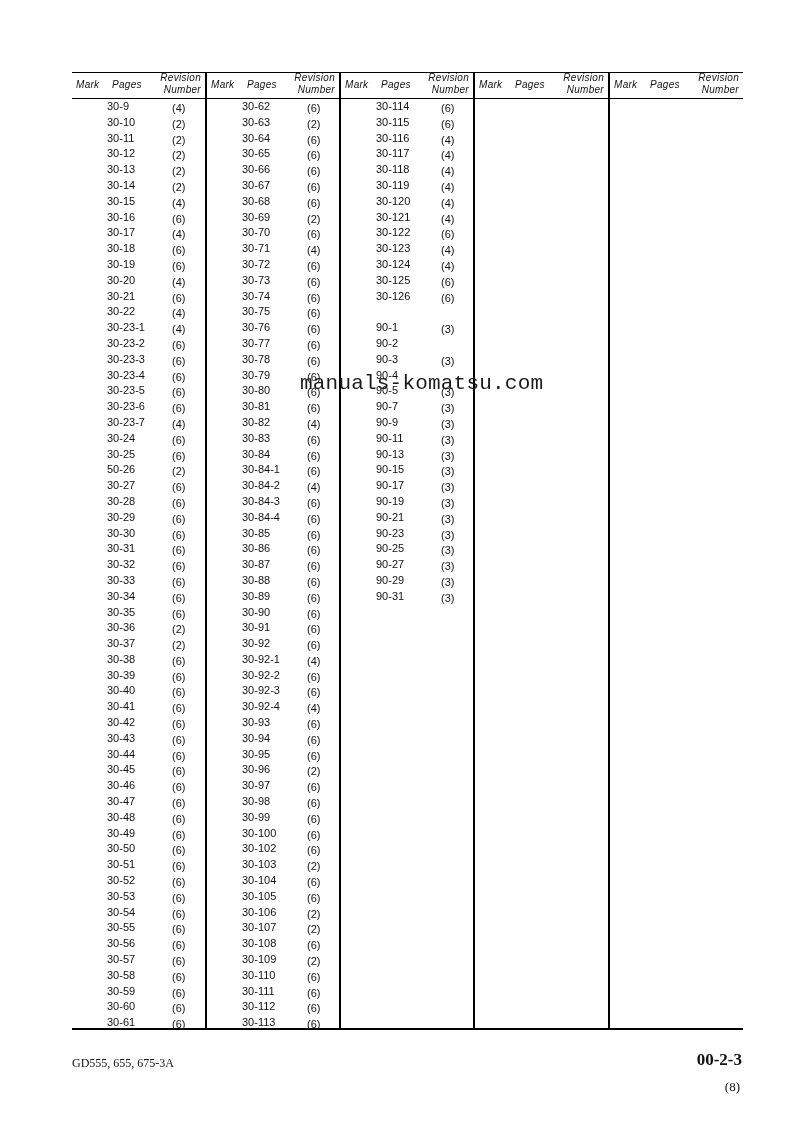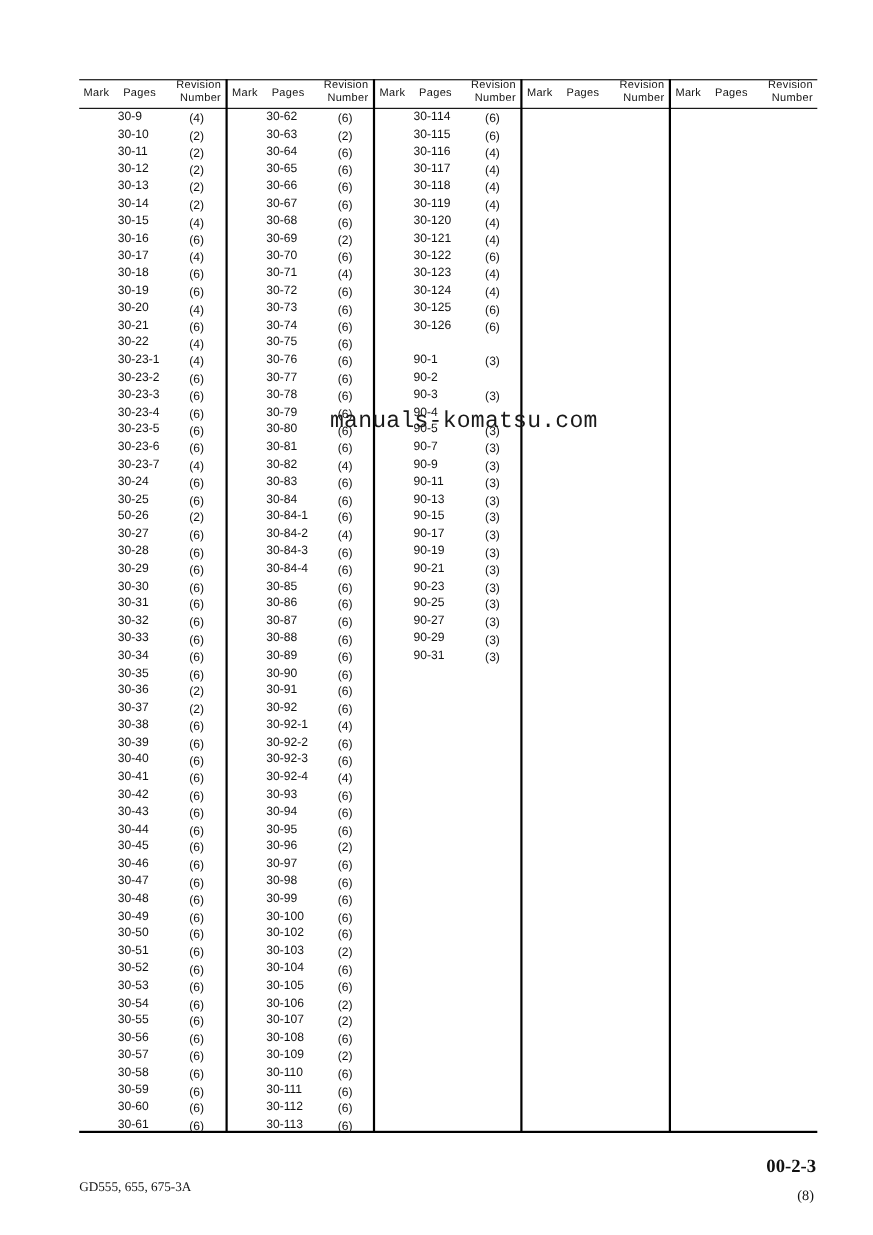--- a/index.html
+++ b/index.html
@@ -2,30 +2,30 @@
 <html><head>
 <meta charset="utf-8">
 <style>
   html, body { margin: 0; padding: 0; background: #ffffff; }
   body { width: 794px; height: 1123px; position: relative; overflow: hidden;
          font-family: "Liberation Sans", "DejaVu Sans", sans-serif; color: #111; }
   .table { position: absolute; left: 72px; top: 72px; width: 671px; height: 958px;
            border-top: 1px solid #000; border-bottom: 2px solid #000; box-sizing: border-box; }
   .header-rule { position: absolute; left: 72px; top: 98px; width: 671px; height: 1px; background: #000; }
   .vline { position: absolute; top: 72px; width: 2px; height: 958px; background: #000; }
-  .hdr { position: absolute; top: 72px; height: 26px; font-size: 10px; line-height: 12px; }
+  .hdr { position: absolute; top: 72px; height: 26px; font-size: 10px; line-height: 12px; font-style: italic; }
   .hdr span { position: absolute; white-space: nowrap; letter-spacing: 0.3px; }
   .hdr .mark { left: 4px; top: 7px; }
   .hdr .pages { left: 40px; top: 7px; }
   .hdr .rev { right: 4px; top: 0px; text-align: right; }
   .col { position: absolute; top: 100px; }
   .row { position: relative; height: 15.8px; font-size: 11px; line-height: 15.8px; }
   .row .pg { position: absolute; left: 35px; top: -1px; white-space: nowrap; }
   .row .rv { position: absolute; left: 100px; top: 1px; white-space: nowrap; }
-  .footer-left { position: absolute; left: 72px; top: 1056px; font-family: "Liberation Serif", "DejaVu Serif", serif; font-size: 12px; margin-top: 16px; }
+  .footer-left { position: absolute; left: 72px; top: 1056px; font-family: "Liberation Serif", "DejaVu Serif", serif; font-size: 12px; }
   .footer-right { position: absolute; right: 52px; top: 1050px; font-family: "Liberation Serif", "DejaVu Serif", serif; font-size: 17px; font-weight: bold; }
   .footer-rev { position: absolute; right: 54px; top: 1079px; font-family: "Liberation Serif", "DejaVu Serif", serif; font-size: 13px; }
   .watermark { position: absolute; left: 300px; top: 372px; font-size: 21px; color: #1a1a1a; letter-spacing: 0.2px;
                font-family: Liberation Mono, monospace; }
 </style>
 </head>
 <body>
 
 <div class="table"></div>
 <div class="header-rule"></div>

